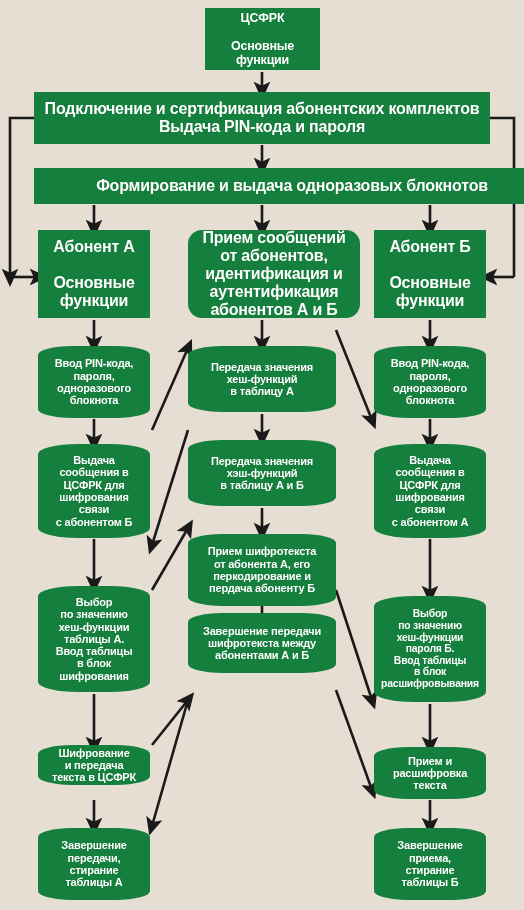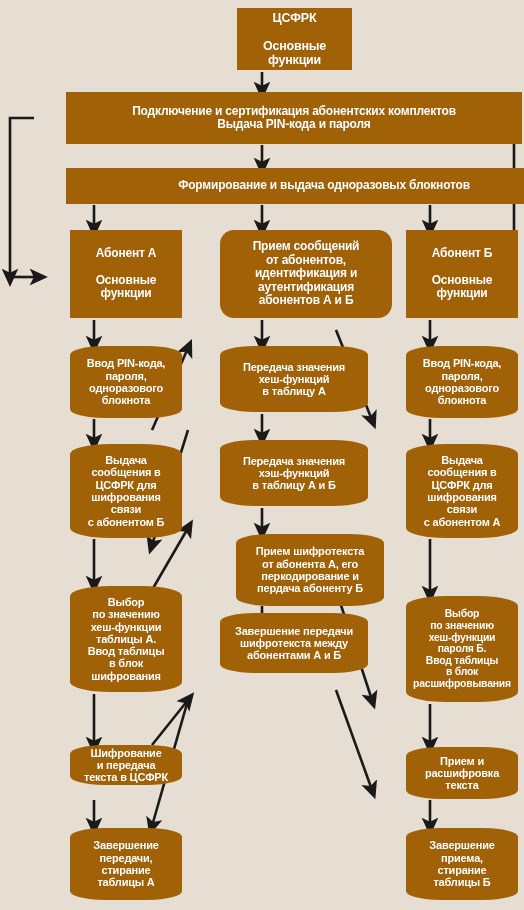--- a/index.html
+++ b/index.html
@@ -18,45 +18,44 @@
   .svg-layer {
     position: absolute;
     left: 0; top: 0;
     width: 524px;
     height: 910px;
     pointer-events: none;
   }
   .node {
     position: absolute;
     box-sizing: border-box;
-    background: #a16207;
+    background: #15803d;
     color: #ffffff;
     font-weight: bold;
     text-align: center;
     display: flex;
     align-items: center;
     justify-content: center;
     line-height: 1.12;
     letter-spacing: -0.2px;
     text-shadow: 0 0 1px rgba(0,0,0,0.15);
-    margin-left: 32px;
   }
   .node .txt { display: block; width: 100%; padding: 0 4px; }
   .rect { border-radius: 0; }
   .barrel {
     border-radius: 34px / 9px;
   }
   .barrel-tall {
     border-radius: 40px / 10px;
   }
   .rounded {
     border-radius: 14px;
   }
   .f13 { font-size: 12.5px; }
-  .f12 { font-size: 12px; }
+  .f12 { font-size: 16px; }
   .f11 { font-size: 11px; }
   .f10 { font-size: 10.4px; }
 </style>
 </head>
 <body>
 
 <div id="root">
 
   <svg class="svg-layer" viewBox="0 0 524 910">
     <defs>
@@ -209,21 +208,21 @@
     <span class="txt">
       <span>Выдача</span><br>
       <span>сообщения в</span><br>
       <span>ЦСФРК для</span><br>
       <span>шифрования</span><br>
       <span>связи</span><br>
       <span>с абонентом А</span>
     </span>
   </div>
 
-  <div class="node barrel f11" style="left:204px; top:534px; width:148px; height:72px;">
+  <div class="node barrel f11" style="left:188px; top:534px; width:148px; height:72px;">
     <span class="txt">
       <span>Прием шифротекста</span><br>
       <span>от абонента А, его</span><br>
       <span>перкодирование и</span><br>
       <span>пердача абоненту Б</span>
     </span>
   </div>
 
   <div class="node barrel-tall f11" style="left:38px; top:586px; width:112px; height:106px;">
     <span class="txt">

